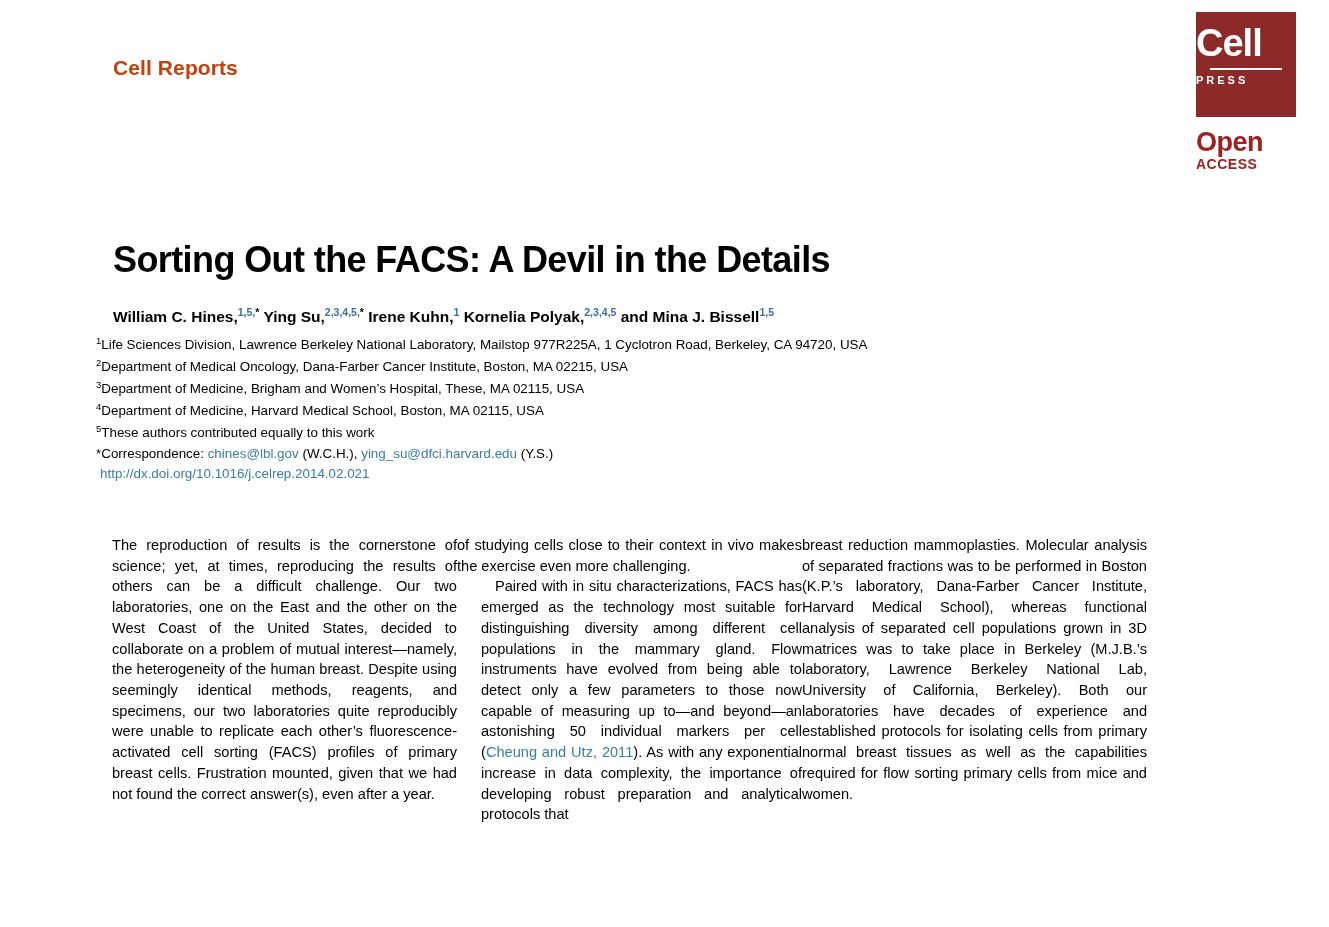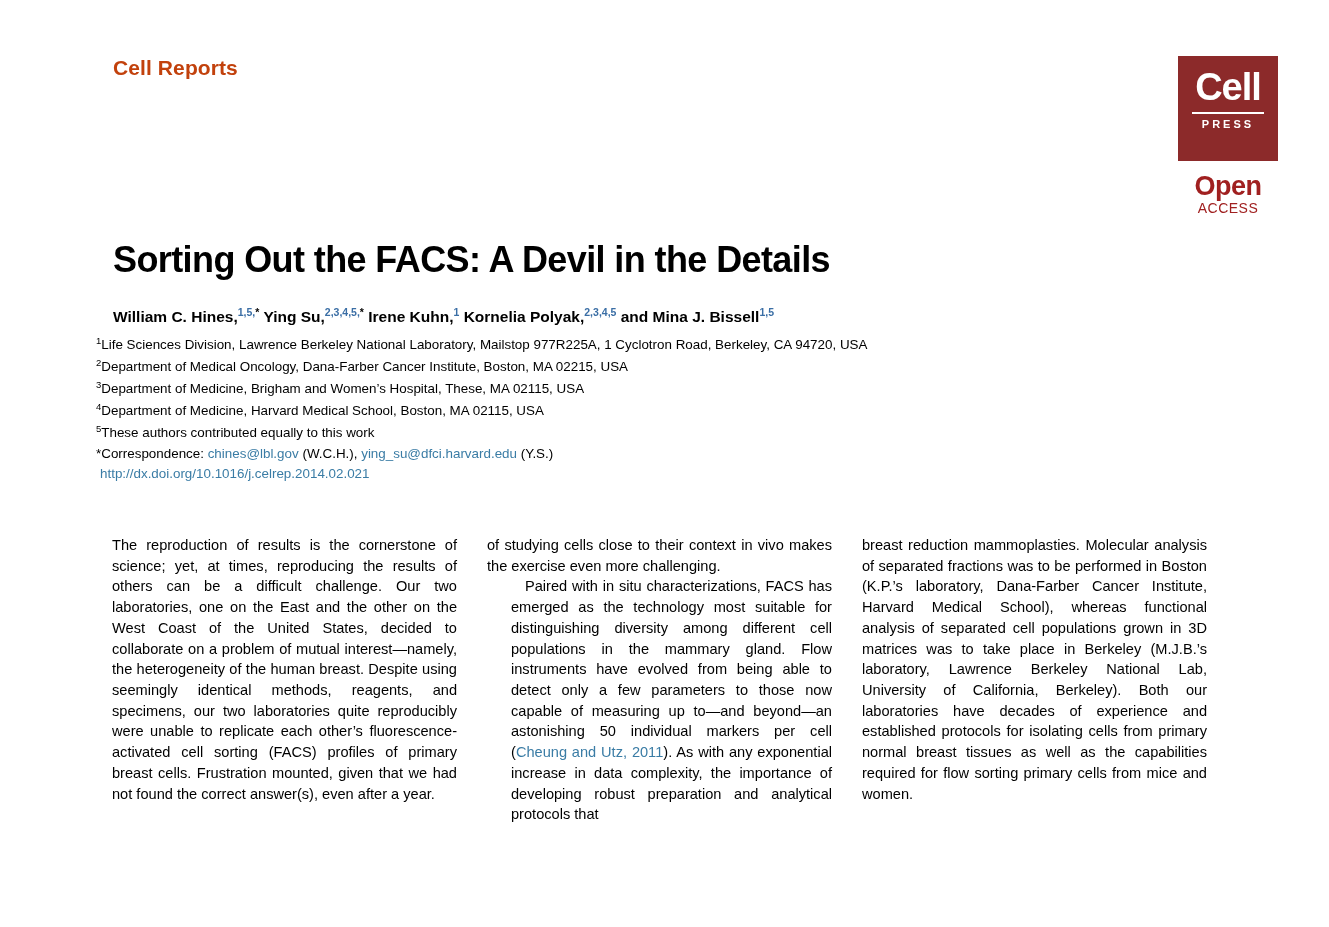--- a/index.html
+++ b/index.html
@@ -34,25 +34,23 @@
     font-weight: bold;
     color: #d8d3b0;
     line-height: 1.05;
     margin-top: 2px;
     letter-spacing: -0.5px;
   }
 
   
   .cellpress {
     position: absolute;
-    right: 51px;
+    right: 33px;
     top: 12px;
     width: 100px;
-    text-align: center;
-    margin-top: 44px;
   }
   .cp-box {
     width: 100px;
     height: 105px;
     background: #8c2a2a;
     color: #ffffff;
     box-sizing: border-box;
     padding-top: 12px;
   }
   .cp-cell {
@@ -76,21 +74,21 @@
   .cp-open {
     margin-top: 12px;
     font-size: 27px;
     font-weight: bold;
     color: #a02020;
     line-height: 1;
     letter-spacing: -0.5px;
   }
   .cp-access {
     font-size: 14px;
-    font-weight: normal;
+    font-weight: bold;
     color: #a02020;
     letter-spacing: 0.5px;
     line-height: 1.2;
   }
 
   
   .title {
     position: absolute;
     left: 113px;
     top: 215px;
@@ -128,21 +126,20 @@
     padding-left: 4px;
   }
 
   
   .columns {
     position: absolute;
     left: 112px;
     top: 535px;
     width: 1096px;
     display: flex;
-    gap: 30px;
   }
   .col {
     width: 345px;
     font-size: 14.6px;
     line-height: 1.42;
     text-align: justify;
     text-justify: inter-word;
   }
   .col p { margin: 0; }
   .col p + p { text-indent: 14px; margin-left: 24px; }

